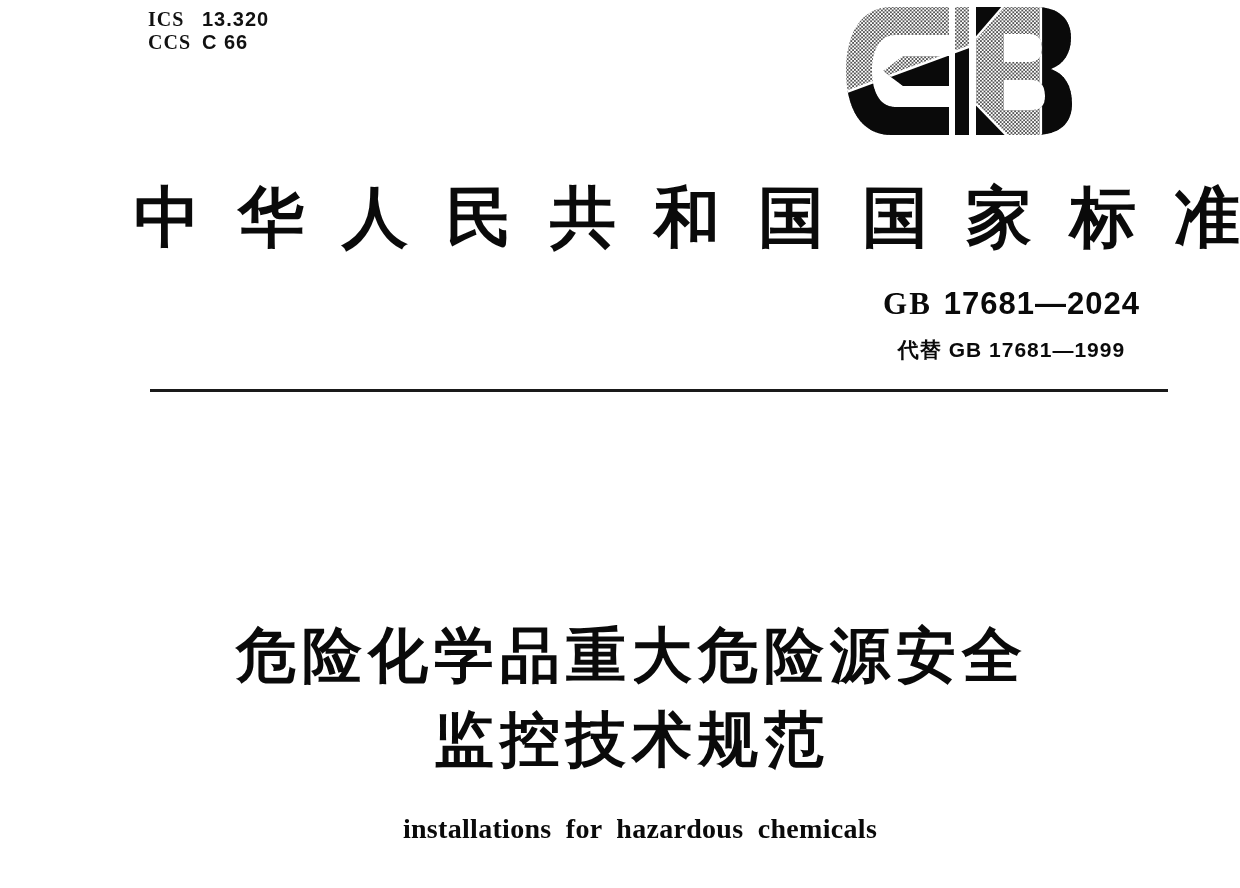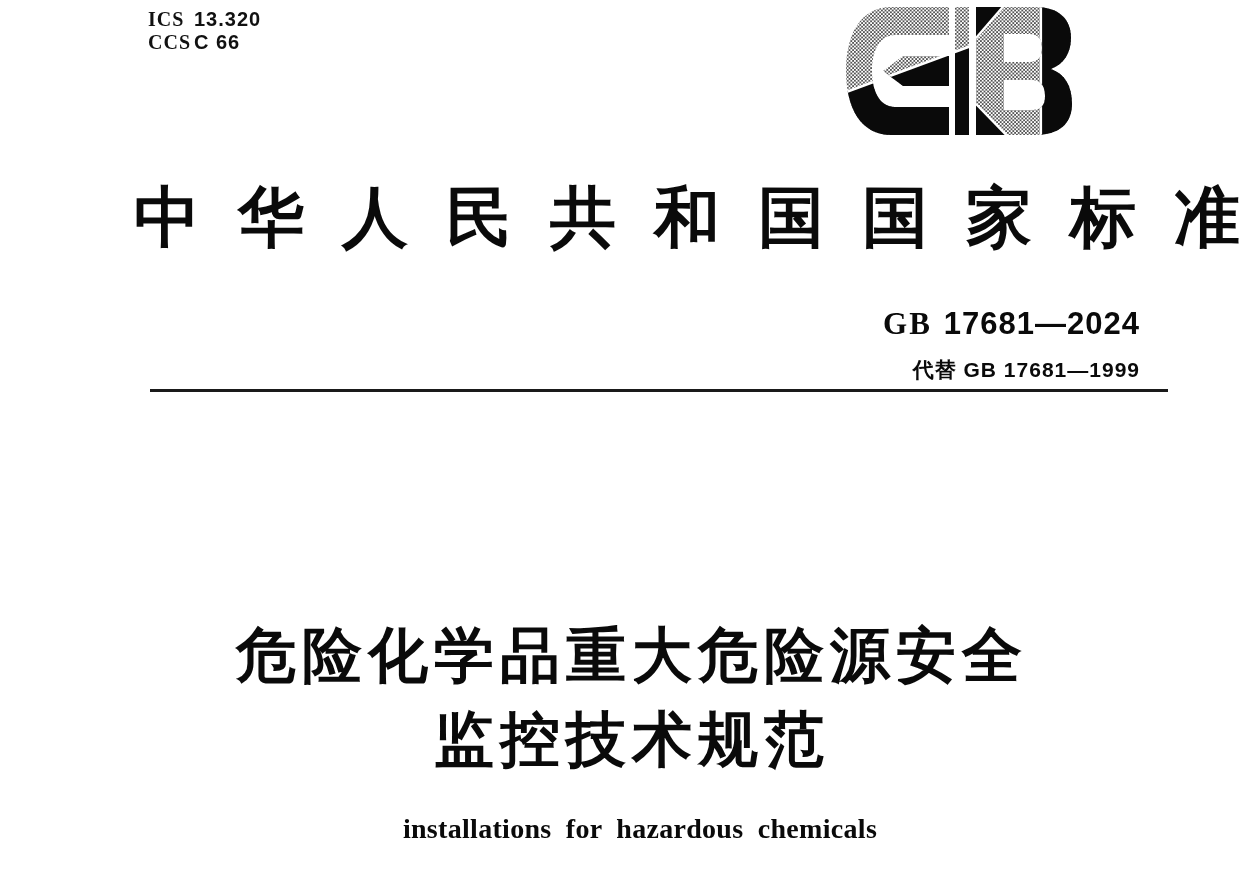--- a/index.html
+++ b/index.html
@@ -21,21 +21,21 @@
     font-weight: bold; font-size: 20px; line-height: 23px;
     color: #111;
   }
   .ics-line .lbl {
     font-family: Liberation Serif, serif;
     display: inline-block; min-width: 46px;
     letter-spacing: 1px;
   }
   .ics-line .val {
     font-family: "Liberation Sans", sans-serif;
-    letter-spacing: 1px;
+    margin-left: 8px; letter-spacing: 1px;
   }
   
   .gb-logo {
     position: absolute; left: 845px; top: 6px;
     width: 228px; height: 130px;
   }
   .sr-only {
     position: absolute; width: 1px; height: 1px;
     overflow: hidden; clip: rect(0 0 0 0); white-space: nowrap;
   }
@@ -45,22 +45,22 @@
     width: 1060px;
     font-family: "Liberation Serif", serif;
     font-weight: bold;
     font-size: 66px; line-height: 72px;
     letter-spacing: 38px;
     white-space: nowrap;
     color: #0a0a0a;
   }
   
   .code-block {
-    position: absolute; right: 100px; top: 306px;
-    text-align: right; color: #0a0a0a;
+    position: absolute; right: 100px; top: 286px;
+    text-align: center; color: #0a0a0a;
   }
   .code-line {
     font-family: "Liberation Sans", sans-serif;
     font-weight: bold; font-size: 31px; line-height: 36px;
     letter-spacing: 1px;
   }
   .code-prefix {
     font-family: "Liberation Serif", serif;
     margin-right: 12px; letter-spacing: 2px;
   }

